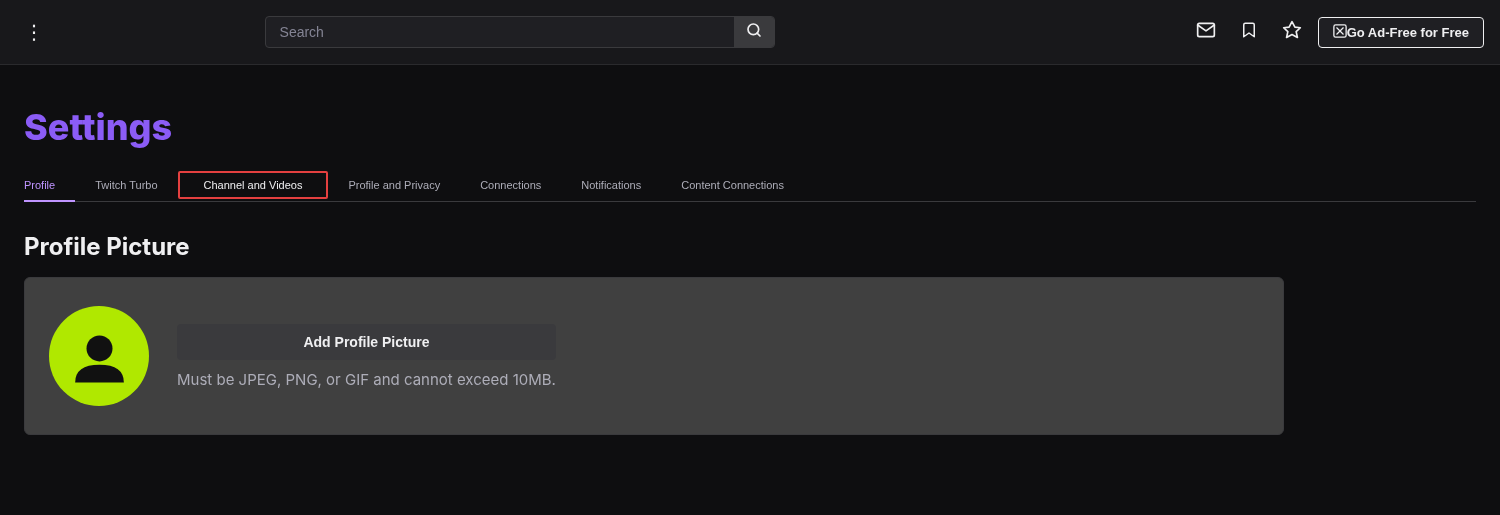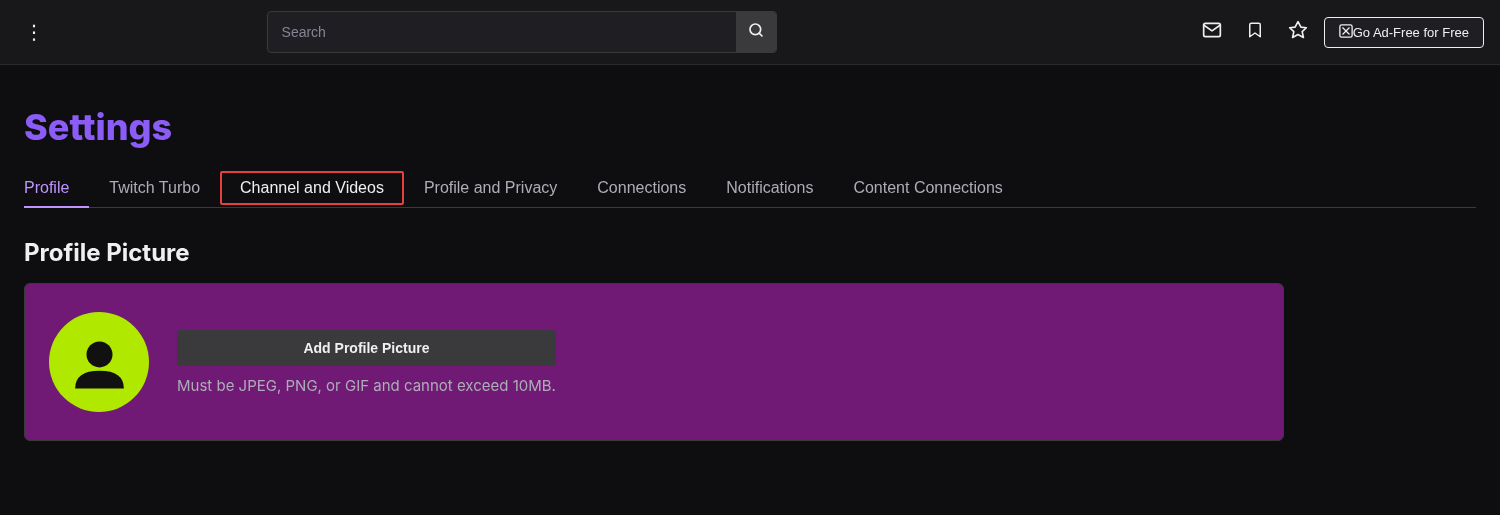--- a/index.html
+++ b/index.html
@@ -35,21 +35,21 @@
     }
     .search-container {
       flex: 1;
       max-width: 510px;
       margin: 0 auto;
       display: flex;
       align-items: center;
       background: #1f1f23;
       border: 1px solid #3a3a3d;
       border-radius: 4px;
-      height: 42px;
+      height: 32px;
       overflow: hidden;
     }
     .search-input {
       flex: 1;
       background: transparent;
       border: none;
       outline: none;
       color: #efeff1;
       font-size: 14px;
       padding: 0 14px;
@@ -88,21 +88,21 @@
       align-items: center;
     }
     .go-ad-free-btn {
       background: #1f1f23;
       border: 1px solid #efeff1;
       border-radius: 4px;
       color: #efeff1;
       cursor: pointer;
       padding: 6px 14px;
       font-size: 13px;
-      font-weight: 400;
+      font-weight: 700;
       display: flex;
       align-items: center;
       white-space: nowrap;
     }
 
     
     .main {
       padding: 40px 24px 0 24px;
     }
     .settings-title {
@@ -119,21 +119,21 @@
       gap: 0;
       border-bottom: 1px solid #3a3a3d;
       margin-bottom: 30px;
     }
     .tab {
       background: none;
       border: none;
       color: #adadb8;
       cursor: pointer;
       padding: 10px 20px;
-      font-size: 16px;
+      font-size: 11px;
       font-weight: 500;
       position: relative;
       white-space: nowrap;
       text-decoration: none;
     }
     .tab:first-child {
       padding-left: 0;
     }
     .tab.active {
       color: #bf94ff;
@@ -144,37 +144,37 @@
       bottom: -1px;
       left: 0;
       right: 0;
       height: 2px;
       background: #bf94ff;
     }
     .tab.highlighted {
       color: #efeff1;
       border: 2px solid #e44040;
       border-radius: 2px;
-      padding: 6px 18px;
+      padding: 6px 24px;
     }
     .tab.highlighted:first-child {
       padding-left: 18px;
     }
 
     
     .section-title {
       font-size: 24px;
       font-weight: 700;
       color: #efeff1;
       margin-bottom: 16px;
     }
 
     
     .profile-picture-card {
-      background: #701a75;
+      background: #404040;
       border: 1px solid #3a3a3d;
       border-radius: 6px;
       padding: 28px 24px;
       display: flex;
       align-items: center;
       gap: 28px;
       max-width: 1260px;
     }
     .avatar-circle {
       width: 100px;

